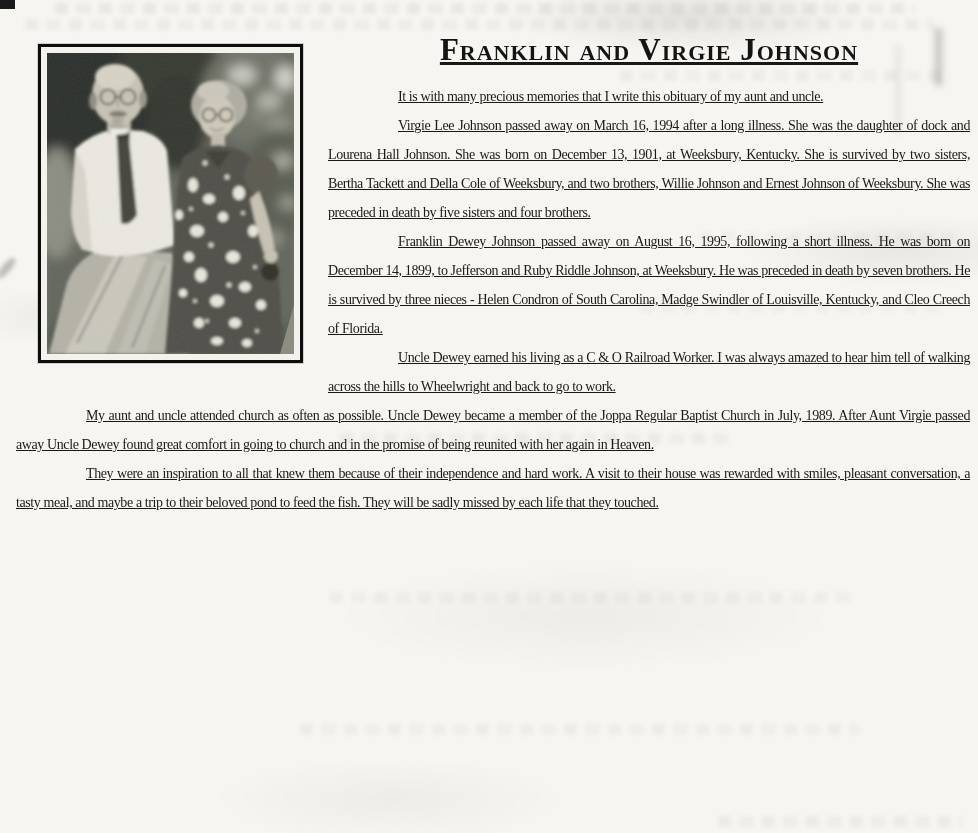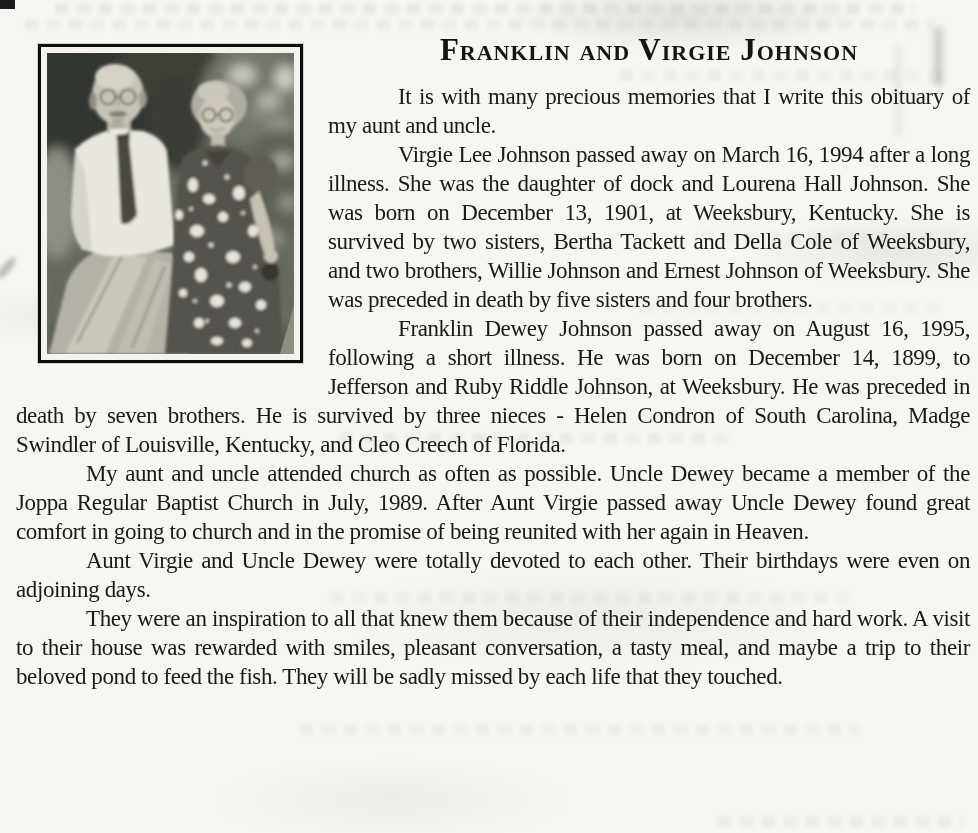--- a/index.html
+++ b/index.html
@@ -12,28 +12,28 @@
   
   .paper-noise{
     position:absolute;inset:0;pointer-events:none;
     background-image:
       radial-gradient(ellipse 300px 60px at 70% 2%, rgba(150,148,140,.20), transparent 60%),
       radial-gradient(ellipse 220px 50px at 8% 38%, rgba(160,158,150,.12), transparent 60%),
       radial-gradient(ellipse 420px 90px at 60% 74%, rgba(160,158,150,.10), transparent 60%),
       radial-gradient(ellipse 260px 60px at 92% 30%, rgba(150,148,140,.14), transparent 60%),
       radial-gradient(ellipse 300px 70px at 40% 96%, rgba(160,158,150,.10), transparent 60%);
   }
-  .content{position:absolute;left:16px;right:8px;top:30px;}
+  .content{position:absolute;left:16px;right:8px;top:30px;text-decoration:underline;}
   .title{
     font-size:31px;font-weight:bold;font-variant:small-caps;letter-spacing:1px;
     text-align:center;margin:0 0 12px 0;line-height:40px;padding-left:55px;color:#141412;
   }
   .content p{
     margin:0;text-indent:70px;text-align:justify;
-    font-size:23px;line-height:29px;letter-spacing:-0.4px;color:#1a1a17;
+    font-size:14px;line-height:29px;letter-spacing:-0.4px;color:#1a1a17;
   }
   .photo-wrap{float:left;margin:14px 25px 14px 22px;}
   .photo-frame{
     border:3px solid #0d0d0d;padding:6px;background:#f3f2ed;
     width:247px;height:301px;box-sizing:content-box;box-shadow:0 0 0 1px rgba(0,0,0,.15);
   }
   .photo-frame svg{display:block;}
   
   .smudge{
     position:absolute;height:11px;filter:blur(2px);pointer-events:none;
@@ -181,18 +181,18 @@
           <rect width="247" height="301" filter="url(#grain)" opacity=".5"></rect>
         </svg>
       </div>
     </div>
 
     <h1 class="title">Franklin and Virgie Johnson</h1>
 
     <p>It is with many precious memories that I write this obituary of my aunt and uncle.</p>
     <p>Virgie Lee Johnson passed away on March 16, 1994 after a long illness. She was the daughter of dock and Lourena Hall Johnson. She was born on December 13, 1901, at Weeksbury, Kentucky. She is survived by two sisters, Bertha Tackett and Della Cole of Weeksbury, and two brothers, Willie Johnson and Ernest Johnson of Weeksbury. She was preceded in death by five sisters and four brothers.</p>
     <p>Franklin Dewey Johnson passed away on August 16, 1995, following a short illness. He was born on December 14, 1899, to Jefferson and Ruby Riddle Johnson, at Weeksbury. He was preceded in death by seven brothers. He is survived by three nieces - Helen Condron of South Carolina, Madge Swindler of Louisville, Kentucky, and Cleo Creech of Florida.</p>
+    <p>Uncle Dewey earned his living as a C &amp; O Railroad Worker. I was always amazed to hear him tell of walking across the hills to Wheelwright and back to go to work.</p>
     <p>My aunt and uncle attended church as often as possible. Uncle Dewey became a member of the Joppa Regular Baptist Church in July, 1989. After Aunt Virgie passed away Uncle Dewey found great comfort in going to church and in the promise of being reunited with her again in Heaven.</p>
-    <p>Aunt Virgie and Uncle Dewey were totally devoted to each other. Their birthdays were even on adjoining days.</p>
     <p>They were an inspiration to all that knew them because of their independence and hard work. A visit to their house was rewarded with smiles, pleasant conversation, a tasty meal, and maybe a trip to their beloved pond to feed the fish. They will be sadly missed by each life that they touched.</p>
 
   </div>
 </div>
 
 </body></html>

